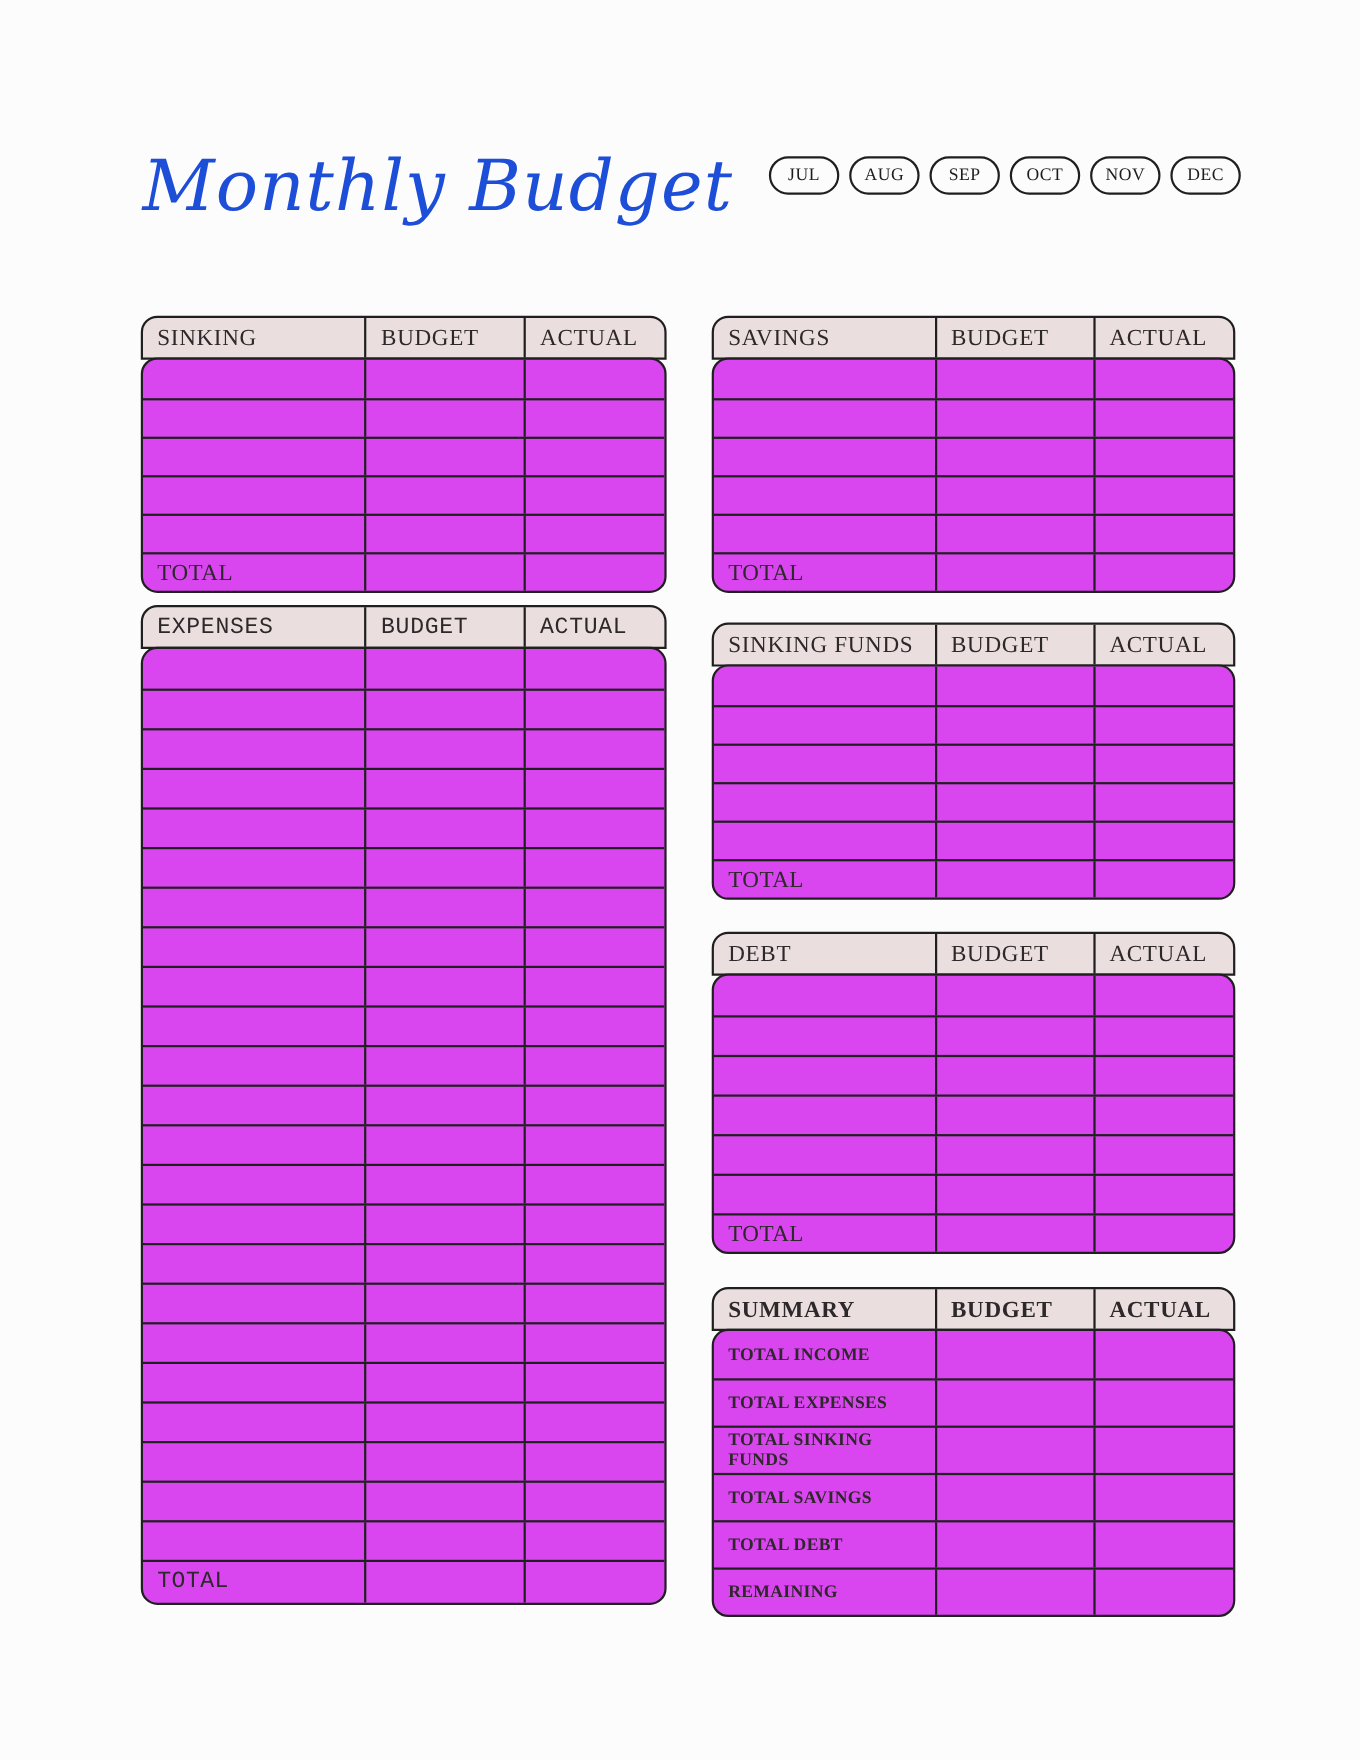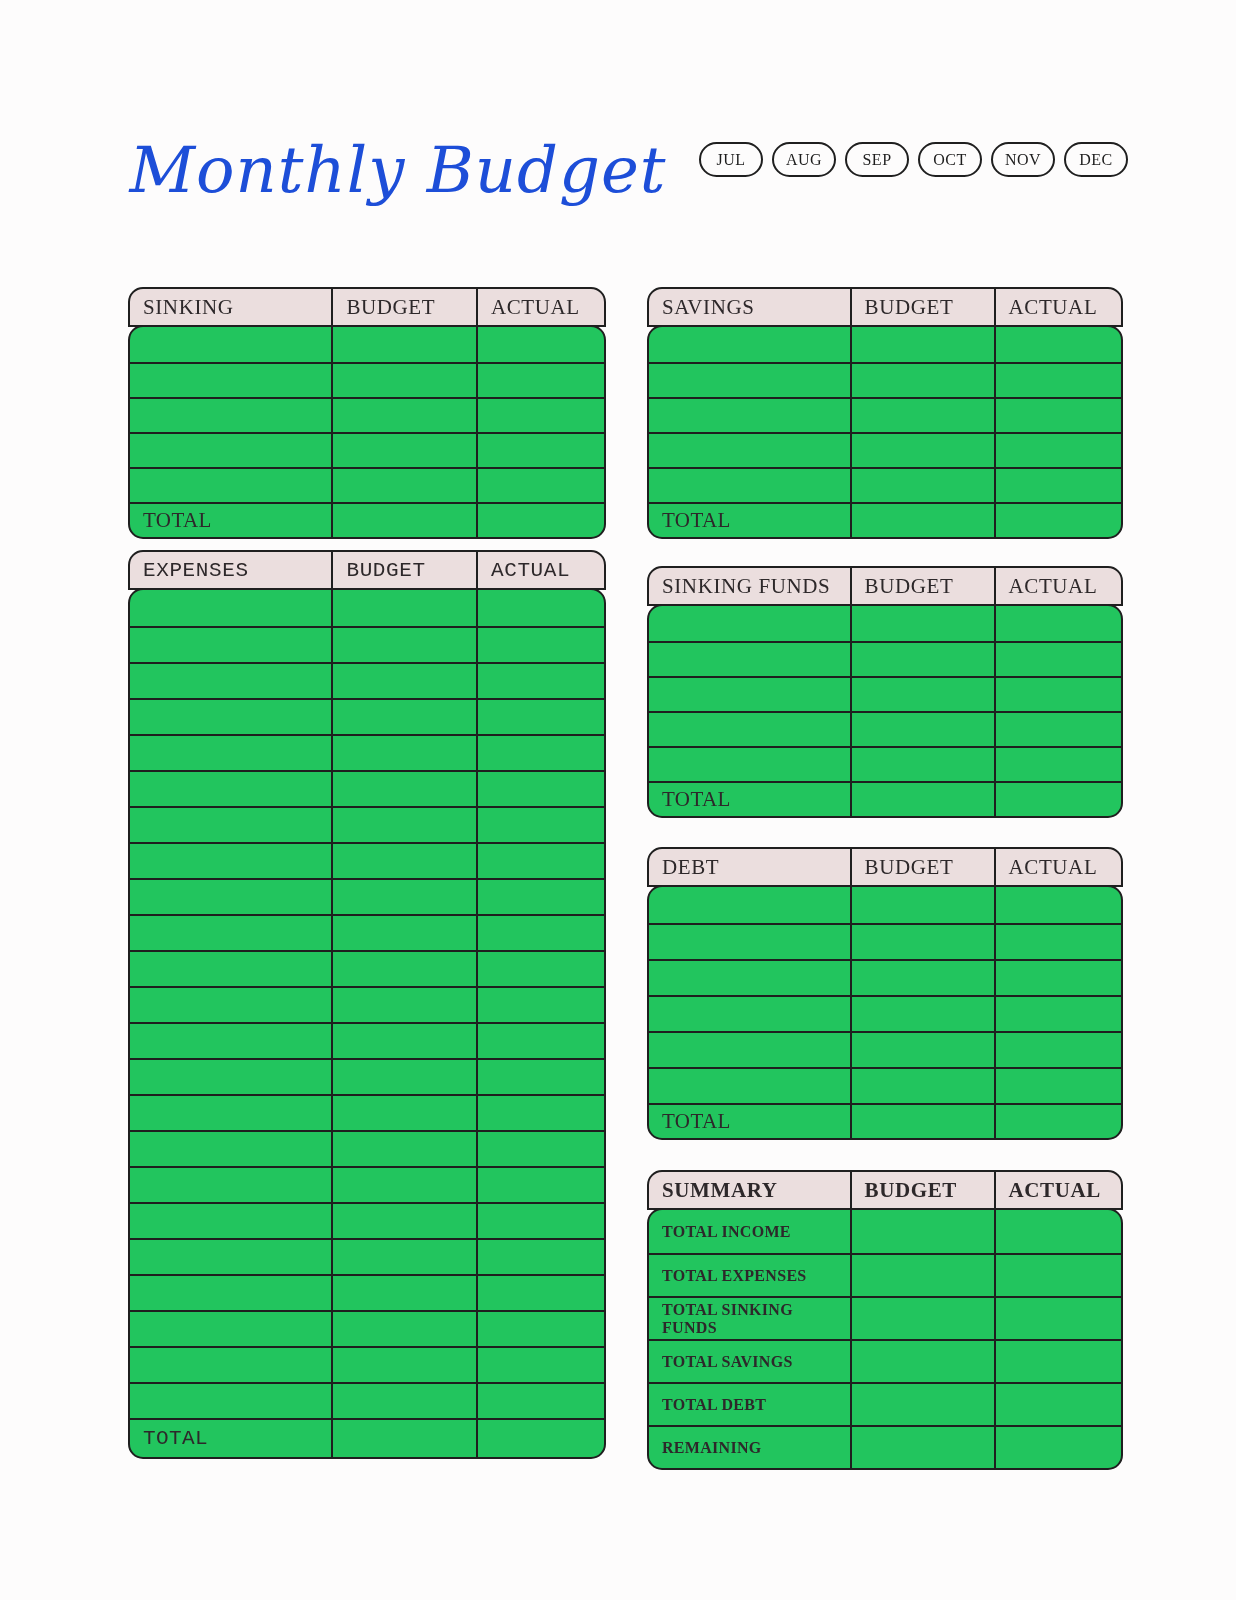--- a/index.html
+++ b/index.html
@@ -45,21 +45,21 @@
     height:40px;background:var(--hdr);
     border:2px solid var(--line);border-radius:15px 15px 0 0;
   }
   .hcell{
     display:flex;align-items:center;padding-left:13px;
     font-size:21px;letter-spacing:0.6px;overflow:hidden;white-space:nowrap;
   }
   .vline{border-left:2px solid var(--line);}
 
   .tbody{
-    margin-top:-2px;background:#22c55e;
+    margin-top:-2px;background:#d946ef;
     border:2px solid var(--line);border-radius:15px;overflow:hidden;
   }
   .trow{
     display:grid;grid-template-columns:42.5% 30.5% 27%;
     height:36px;border-top:2px solid var(--line);
   }
   .trows .trow:first-child{border-top:none;}
   .tcell{display:flex;align-items:center;padding-left:13px;overflow:hidden;}
   .tcell.lbl{font-size:21px;letter-spacing:0.4px;}
 

